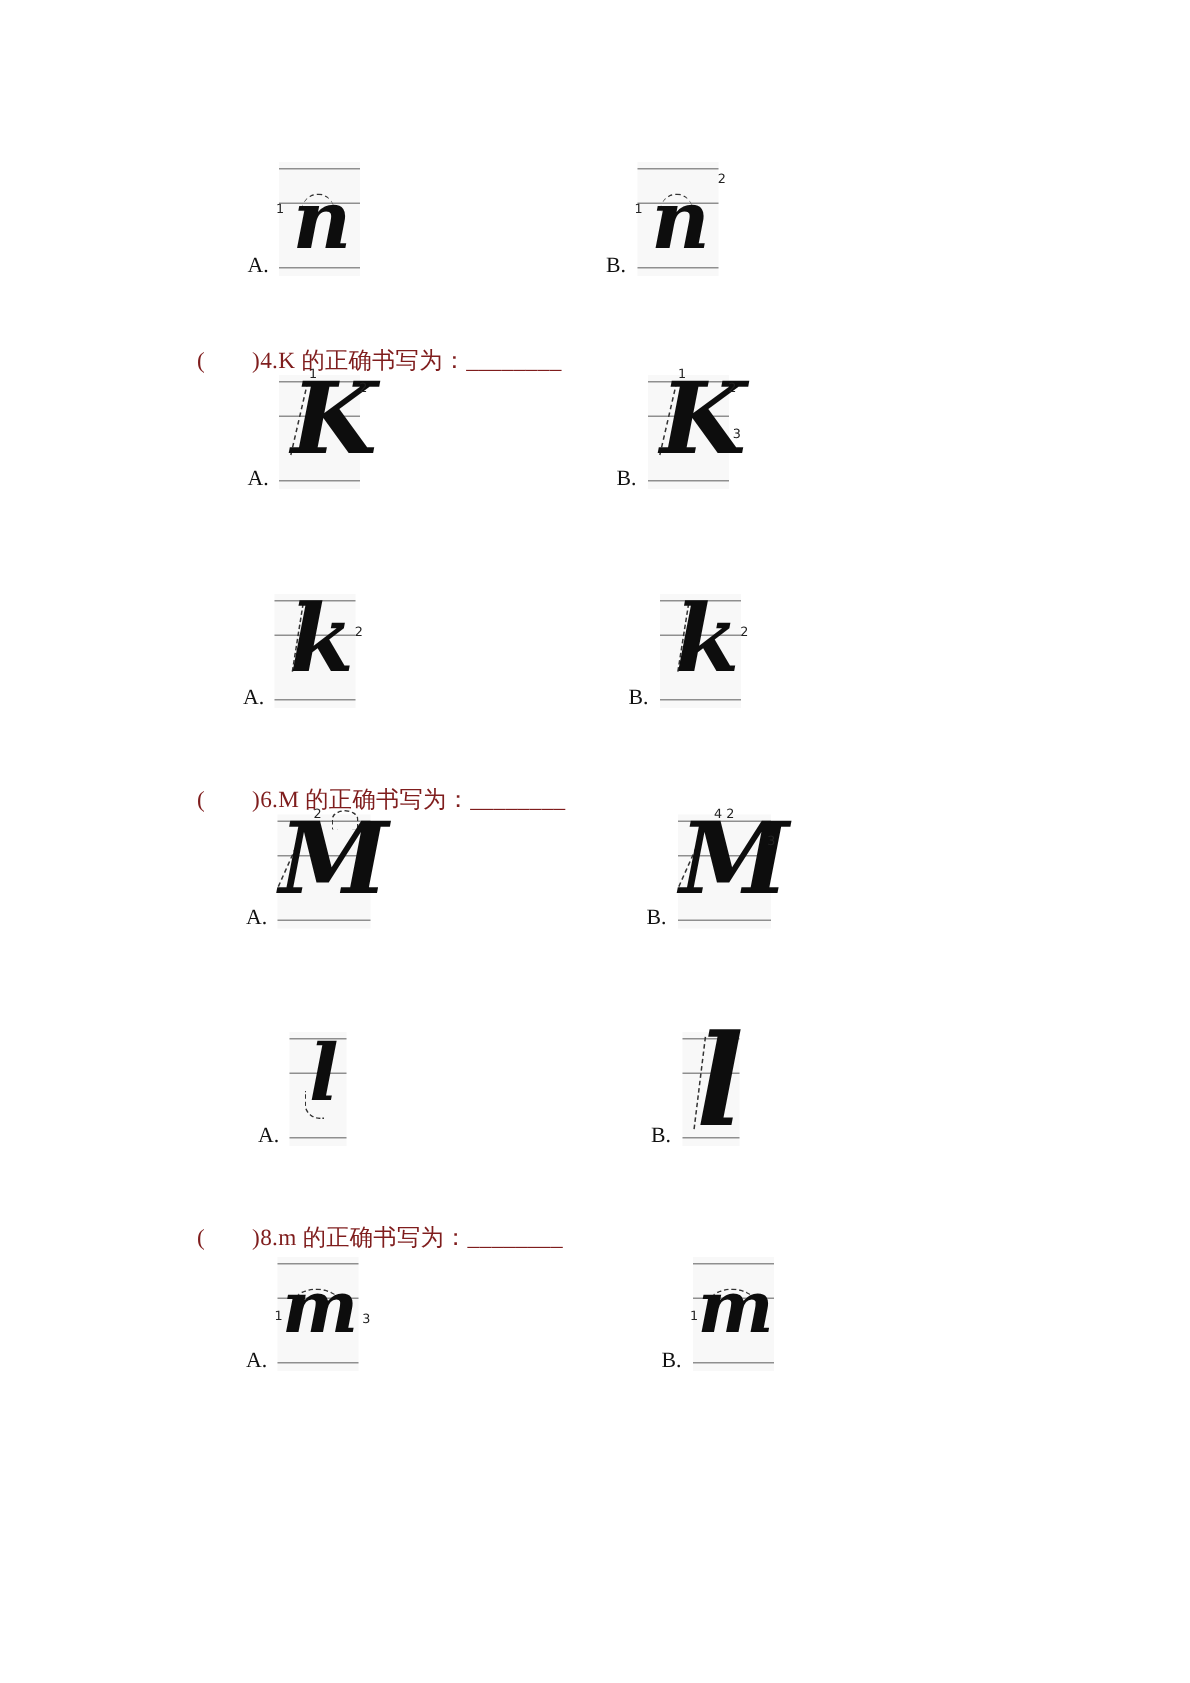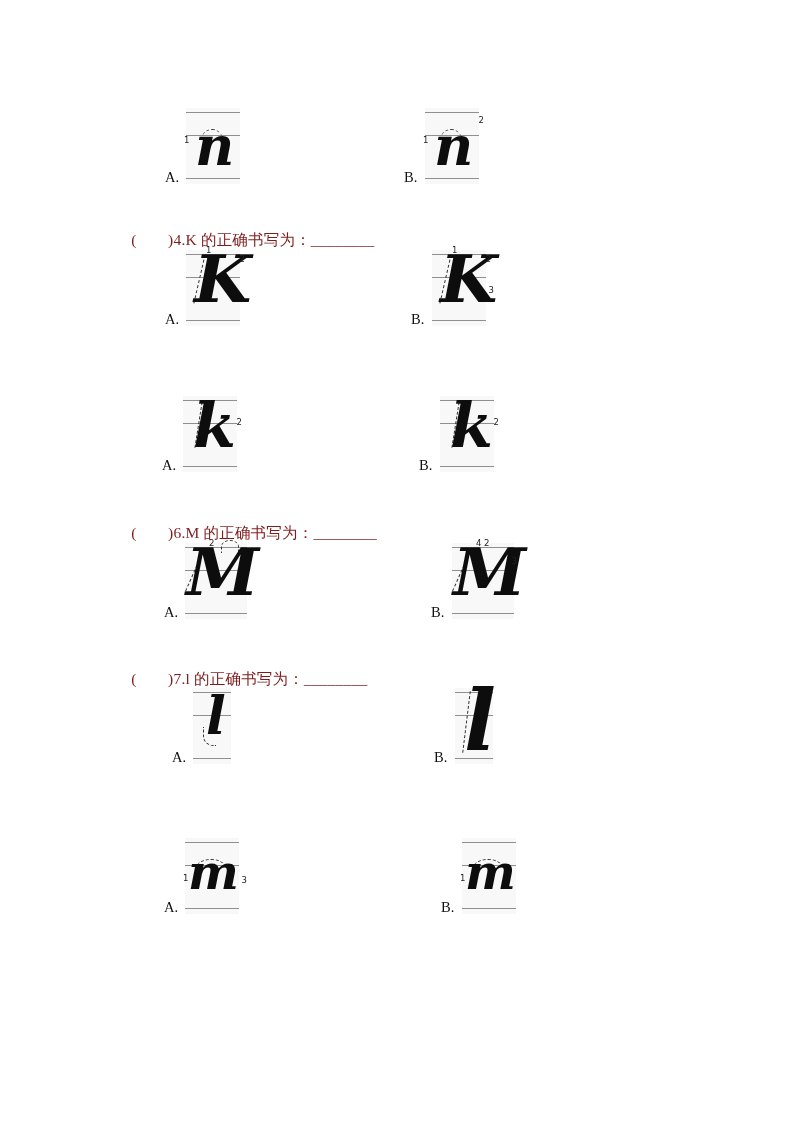--- a/index.html
+++ b/index.html
@@ -191,23 +191,20 @@
       <i class="dash"></i>
       <span class="letter">M</span>
       <span class="mark mark-t">4 2</span>
       <span class="mark mark-l"></span>
       <span class="mark mark-r">3</span>
       <span class="mark mark-r2"></span>
     </div>
     <span class="opt-label">B.</span>
   </div>
 
-  <div class="question" id="q7">
-    <span>(　　)7.l 的正确书写为：________</span>
-  </div>
 
   <div class="opt row-l" id="l-a">
     <div class="cell">
       <i class="gl gl-top"></i>
       <i class="gl gl-mid"></i>
       <i class="gl gl-bot"></i>
       <i class="dash2"></i>
       <span class="letter">l</span>
       <span class="mark mark-t"></span>
       <span class="mark mark-l"></span>
@@ -224,20 +221,23 @@
       <i class="dash"></i>
       <span class="letter">l</span>
       <span class="mark mark-t"></span>
       <span class="mark mark-l"></span>
       <span class="mark mark-r"></span>
       <span class="mark mark-r2"></span>
     </div>
     <span class="opt-label">B.</span>
   </div>
 
+  <div class="question" id="q8">
+    <span>(　　)8.m 的正确书写为：________</span>
+  </div>
 
   <div class="opt row-m" id="m-a">
     <div class="cell">
       <i class="gl gl-top"></i>
       <i class="gl gl-mid"></i>
       <i class="gl gl-bot"></i>
       <i class="dash"></i>
       <span class="letter">m</span>
       <span class="mark mark-t"></span>
       <span class="mark mark-l">1</span>

